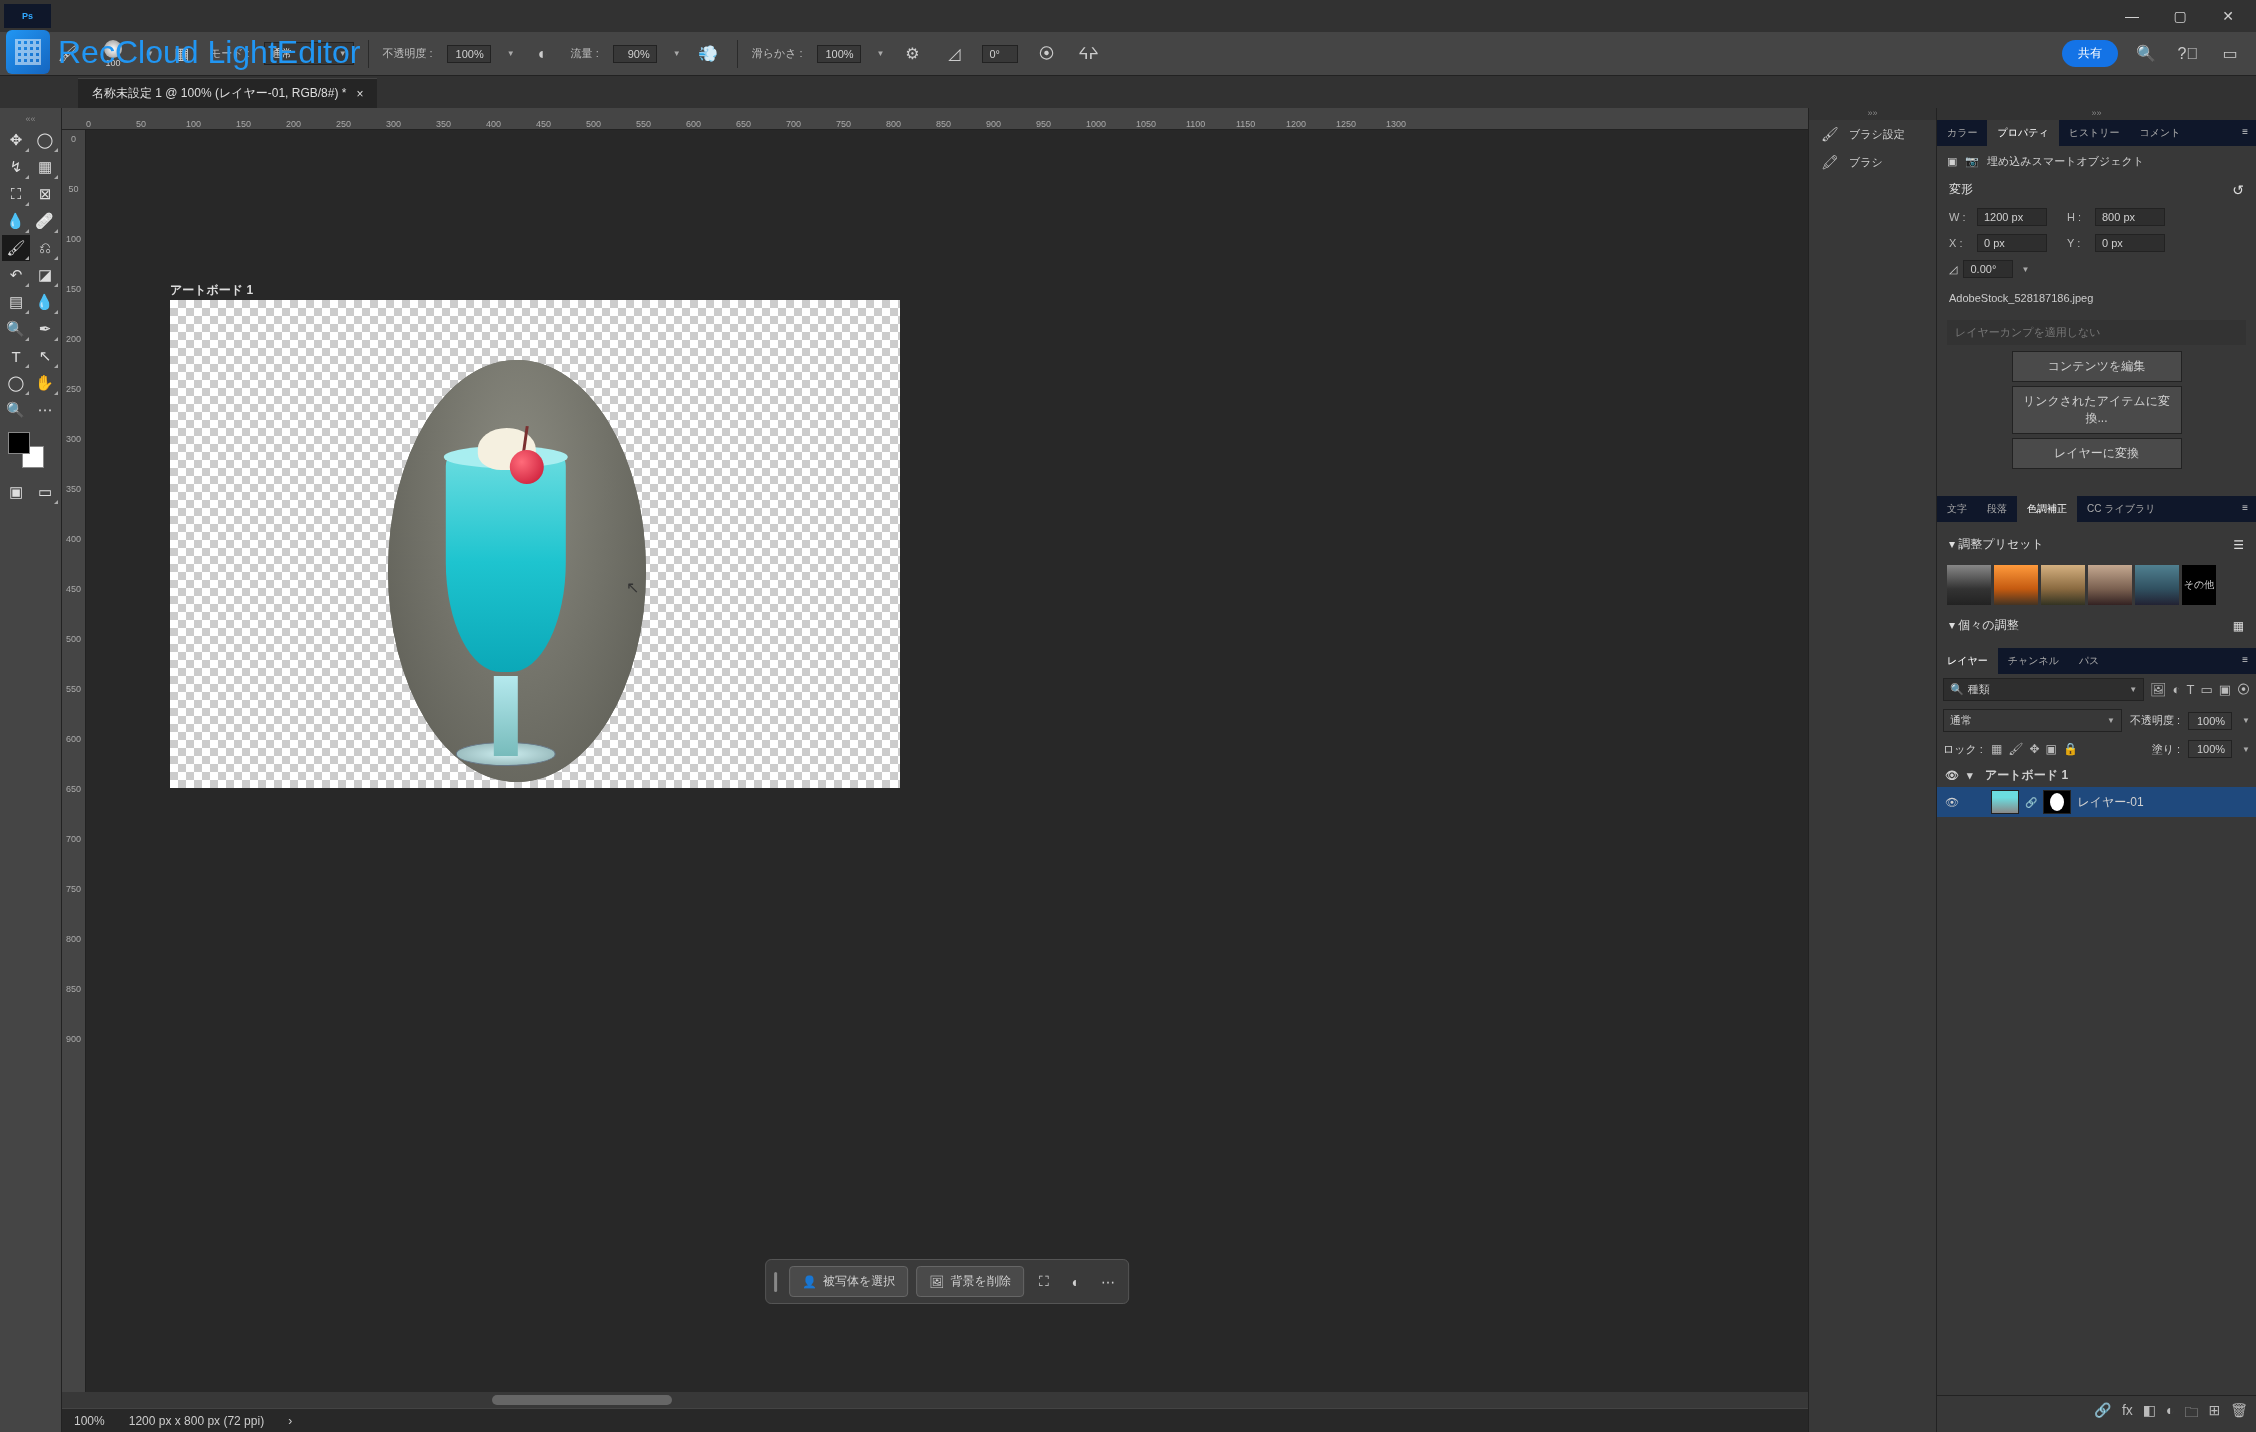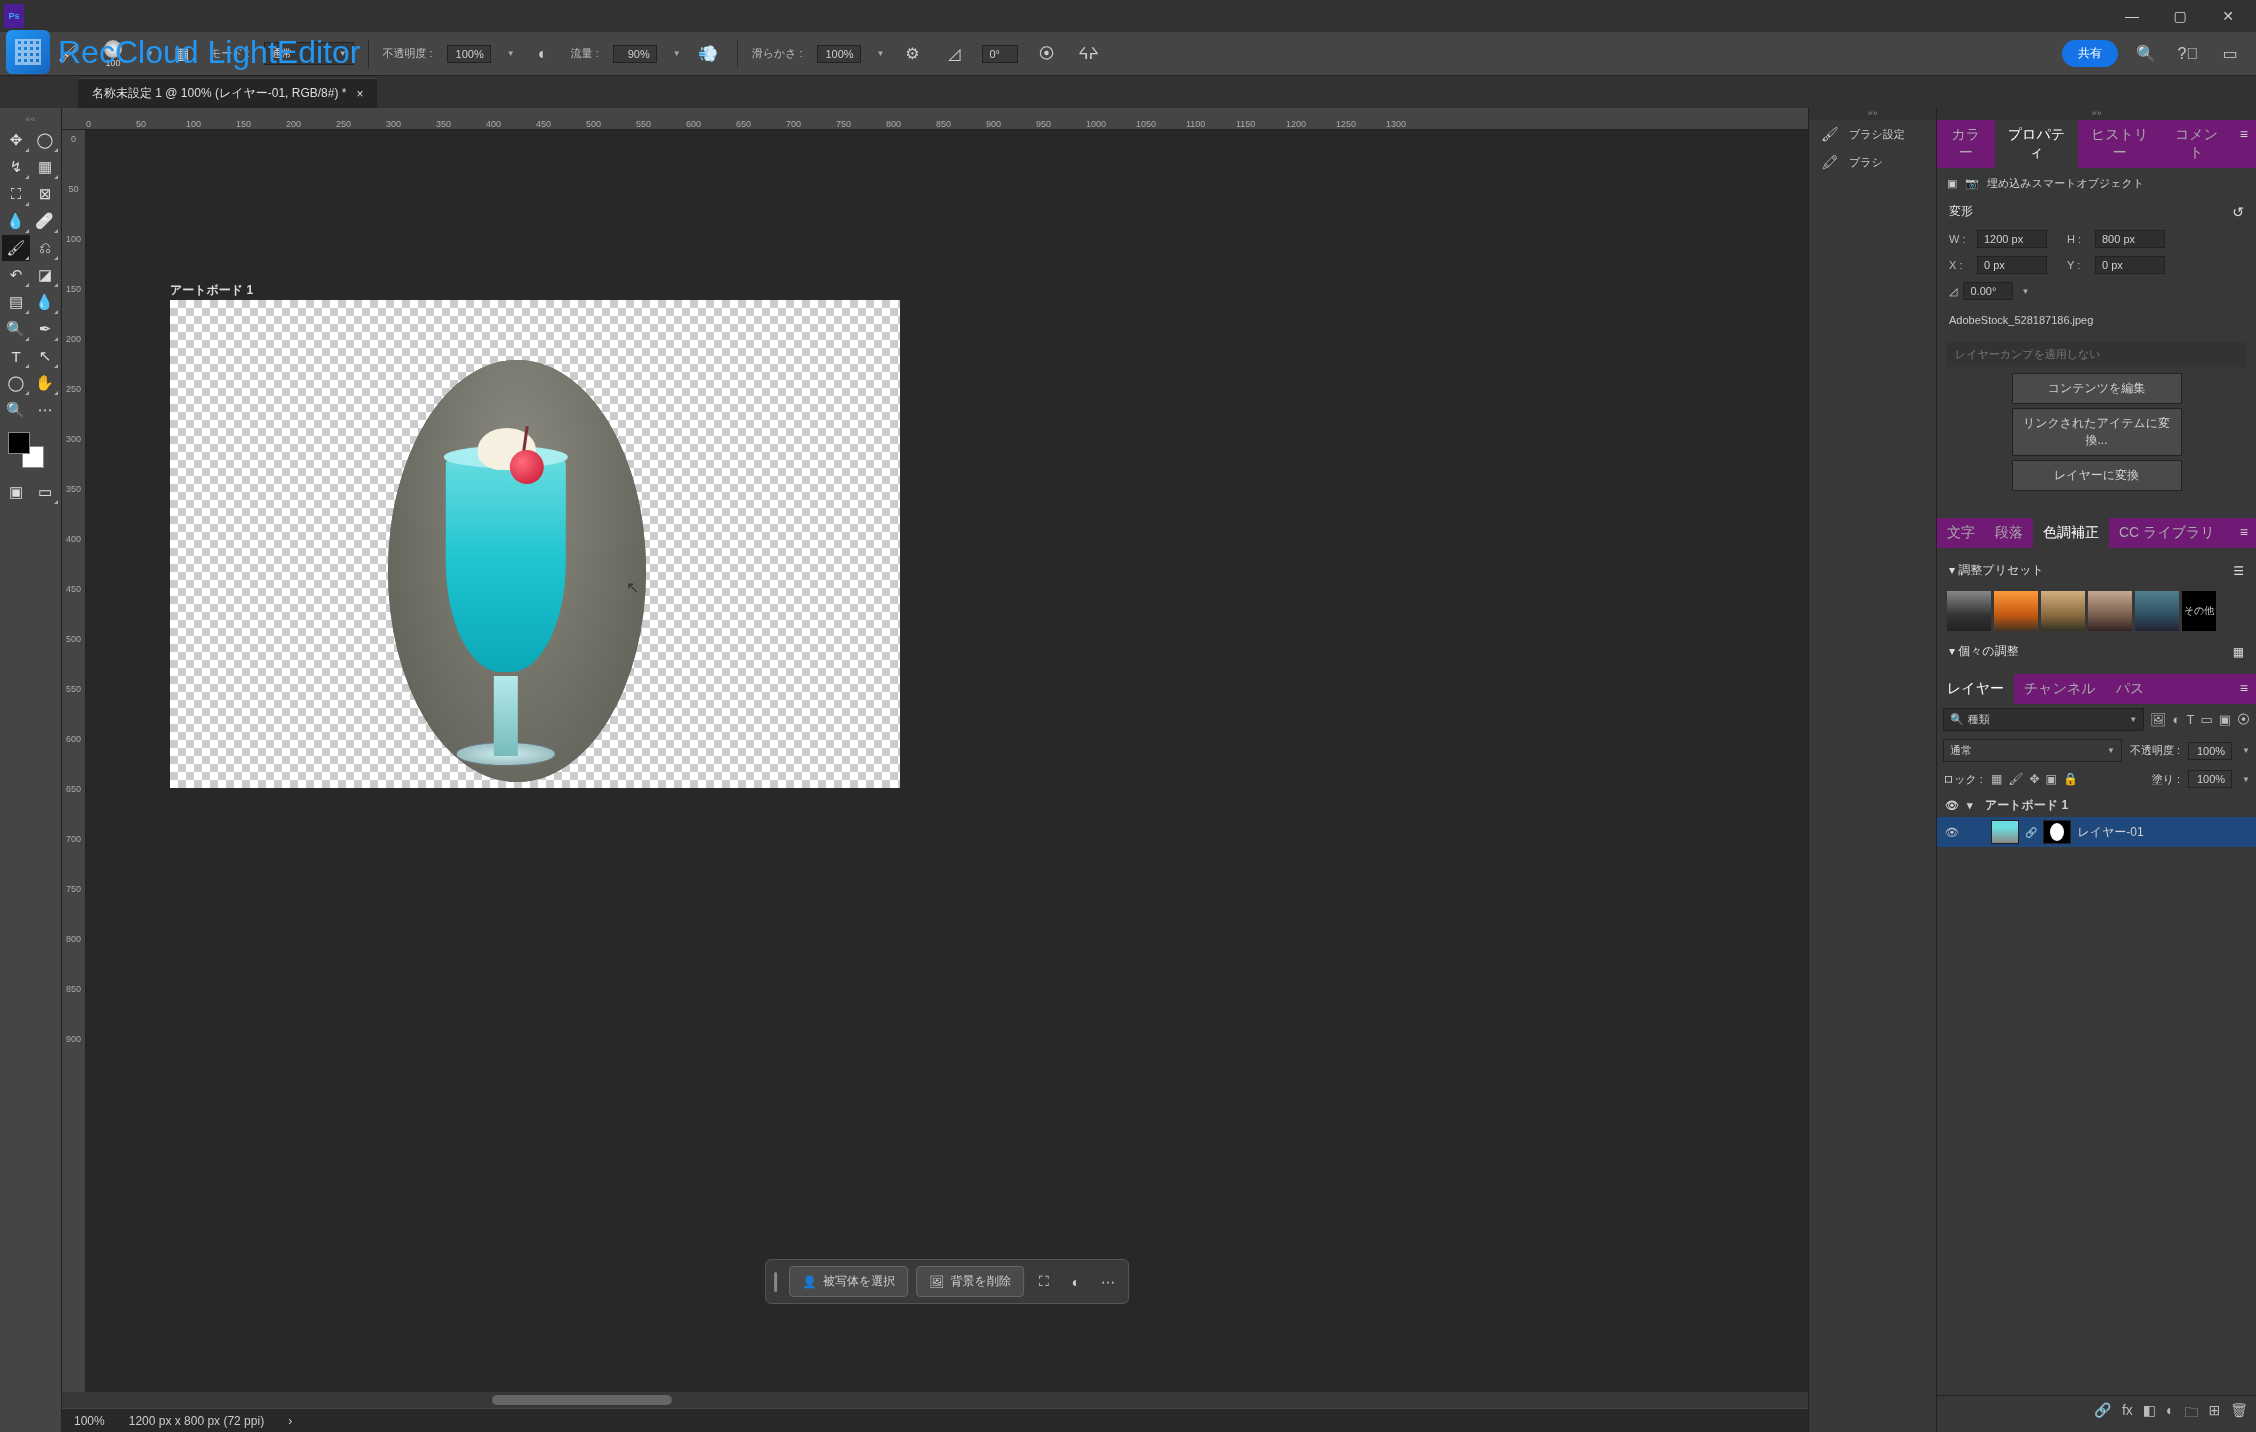--- a/index.html
+++ b/index.html
@@ -1,21 +1,21 @@
 <!DOCTYPE html>
 <html><head>
 <meta charset="utf-8">
 <style>
 * { margin: 0; padding: 0; box-sizing: border-box; font-family: "Segoe UI", Arial, sans-serif; }
 body { background: #323232; color: #d0d0d0; font-size: 11px; overflow: hidden; width: 2256px; height: 1432px; transform-origin: top left; }
 .app { display: flex; flex-direction: column; height: 1432px; width: 2256px; }
 
 
 .titlebar { height: 32px; background: #323232; display: flex; align-items: center; padding: 0 4px; }
-.titlebar .ps-logo { width: 20px; height: 24px; background: #4c1d95; color: #31a8ff; font-size: 9px; font-weight: bold; display: flex; align-items: center; justify-content: center; margin-right: 6px; }
+.titlebar .ps-logo { width: 47px; height: 24px; background: #0f172a; color: #31a8ff; font-size: 9px; font-weight: bold; display: flex; align-items: center; justify-content: center; margin-right: 6px; }
 .menu-items { display: flex; gap: 2px; }
 .menu-item { padding: 4px 8px; cursor: pointer; }
 .win-controls { margin-left: auto; display: flex; gap: 24px; padding-right: 12px; }
 .win-btn { width: 24px; text-align: center; cursor: pointer; font-size: 14px; }
 
 
 .brand { position: absolute; top: 30px; left: 6px; display: flex; align-items: center; gap: 8px; z-index: 100; }
 .brand-icon { width: 44px; height: 44px; background: linear-gradient(135deg, #2196f3, #1565c0); border-radius: 6px; display: flex; align-items: center; justify-content: center; }
 .brand-icon::before { content: ""; width: 26px; height: 26px; background: repeating-linear-gradient(0deg, #fff 0 3px, transparent 3px 6px), repeating-linear-gradient(90deg, #fff 0 3px, transparent 3px 6px); opacity: 0.5; }
 .brand-text { color: #2196f3; font-size: 32px; font-weight: 500; }
@@ -87,21 +87,21 @@
 
 
 .hscroll { height: 16px; background: #383838; display: flex; align-items: center; }
 .hscroll-thumb { height: 10px; width: 180px; background: #666; border-radius: 5px; margin-left: 430px; }
 .statusbar { height: 24px; background: #282828; display: flex; align-items: center; padding: 0 12px; gap: 24px; font-size: 12px; color: #ccc; border-top: 1px solid #444; }
 
 
 .panels { width: 320px; background: #383838; display: flex; flex-direction: column; border-left: 1px solid #222; }
 .mini-row { display: flex; align-items: center; padding: 6px 12px; gap: 10px; cursor: pointer; }
 .mini-icon { width: 18px; font-size: 14px; color: #ccc; }
-.panel-tabs { display: flex; background: #701a75; font-size: 14px; text-align: center; }
+.panel-tabs { display: flex; background: #0f172a; font-size: 10px; }
 .panel-tab { padding: 6px 10px; cursor: pointer; color: #aaa; }
 .panel-tab.active { background: #383838; color: #fff; }
 .panel-tab-menu { margin-left: auto; padding: 6px 8px; cursor: pointer; }
 
 .panel-body { padding: 8px 10px; background: #383838; }
 .section-head { display: flex; justify-content: space-between; align-items: center; padding: 6px 2px; font-size: 12px; color: #ddd; }
 .section-head .reset { cursor: pointer; font-size: 14px; }
 .prop-row { display: flex; gap: 20px; padding: 4px 2px; align-items: center; }
 .prop-cell { display: flex; align-items: center; gap: 6px; }
 .prop-label { color: #bbb; width: 22px; }

